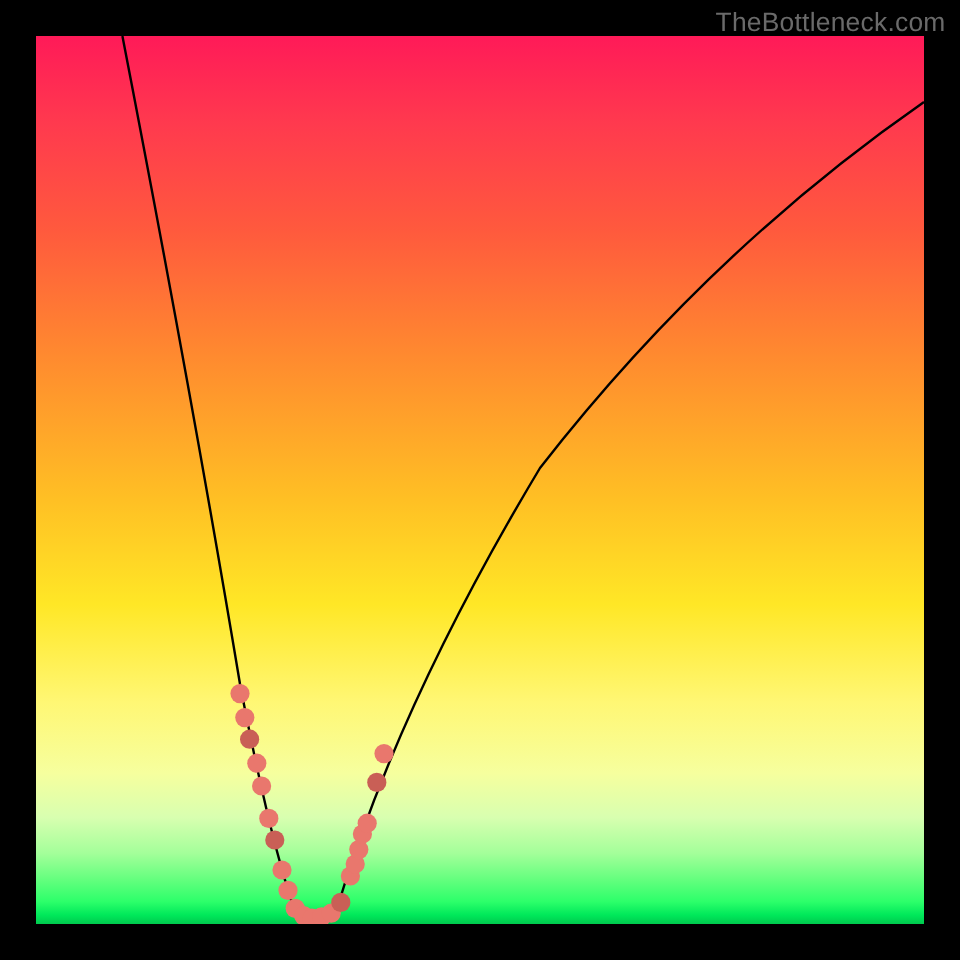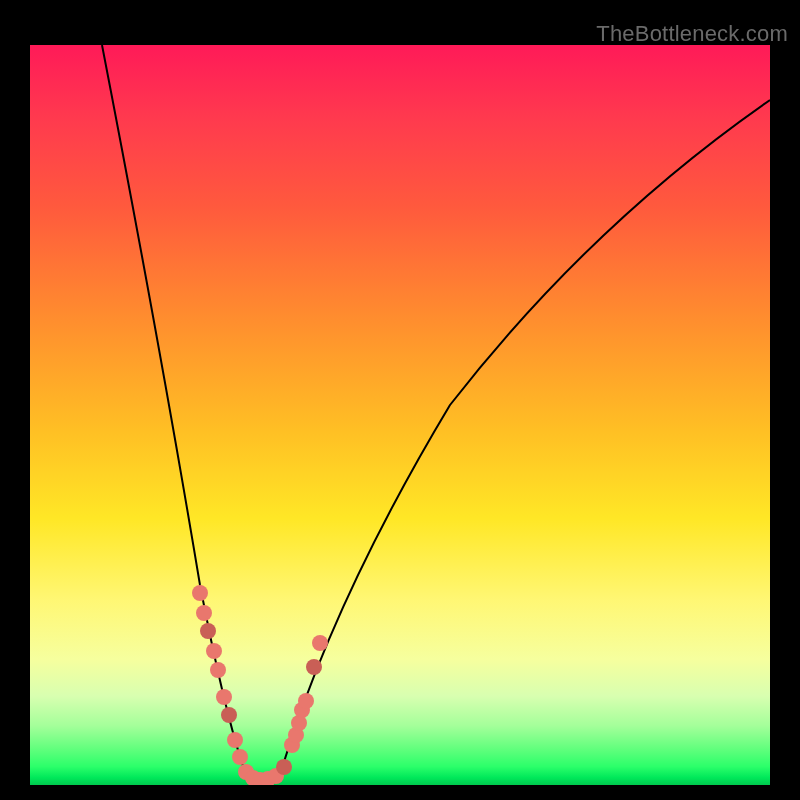--- a/index.html
+++ b/index.html
@@ -7,21 +7,21 @@
     padding: 0;
     width: 800px;
     height: 800px;
     background: #000;
     font-family: Arial, Helvetica, sans-serif;
     overflow: hidden;
   }
   .frame {
     position: absolute;
     left: 0;
-    top: 15px;
+    top: 0;
     width: 800px;
     height: 640px;
     background: #000;
     text-align: right;
   }
   .watermark {
     position: absolute;
     top: 6px;
     right: 12px;
     color: #6a6a6a;

